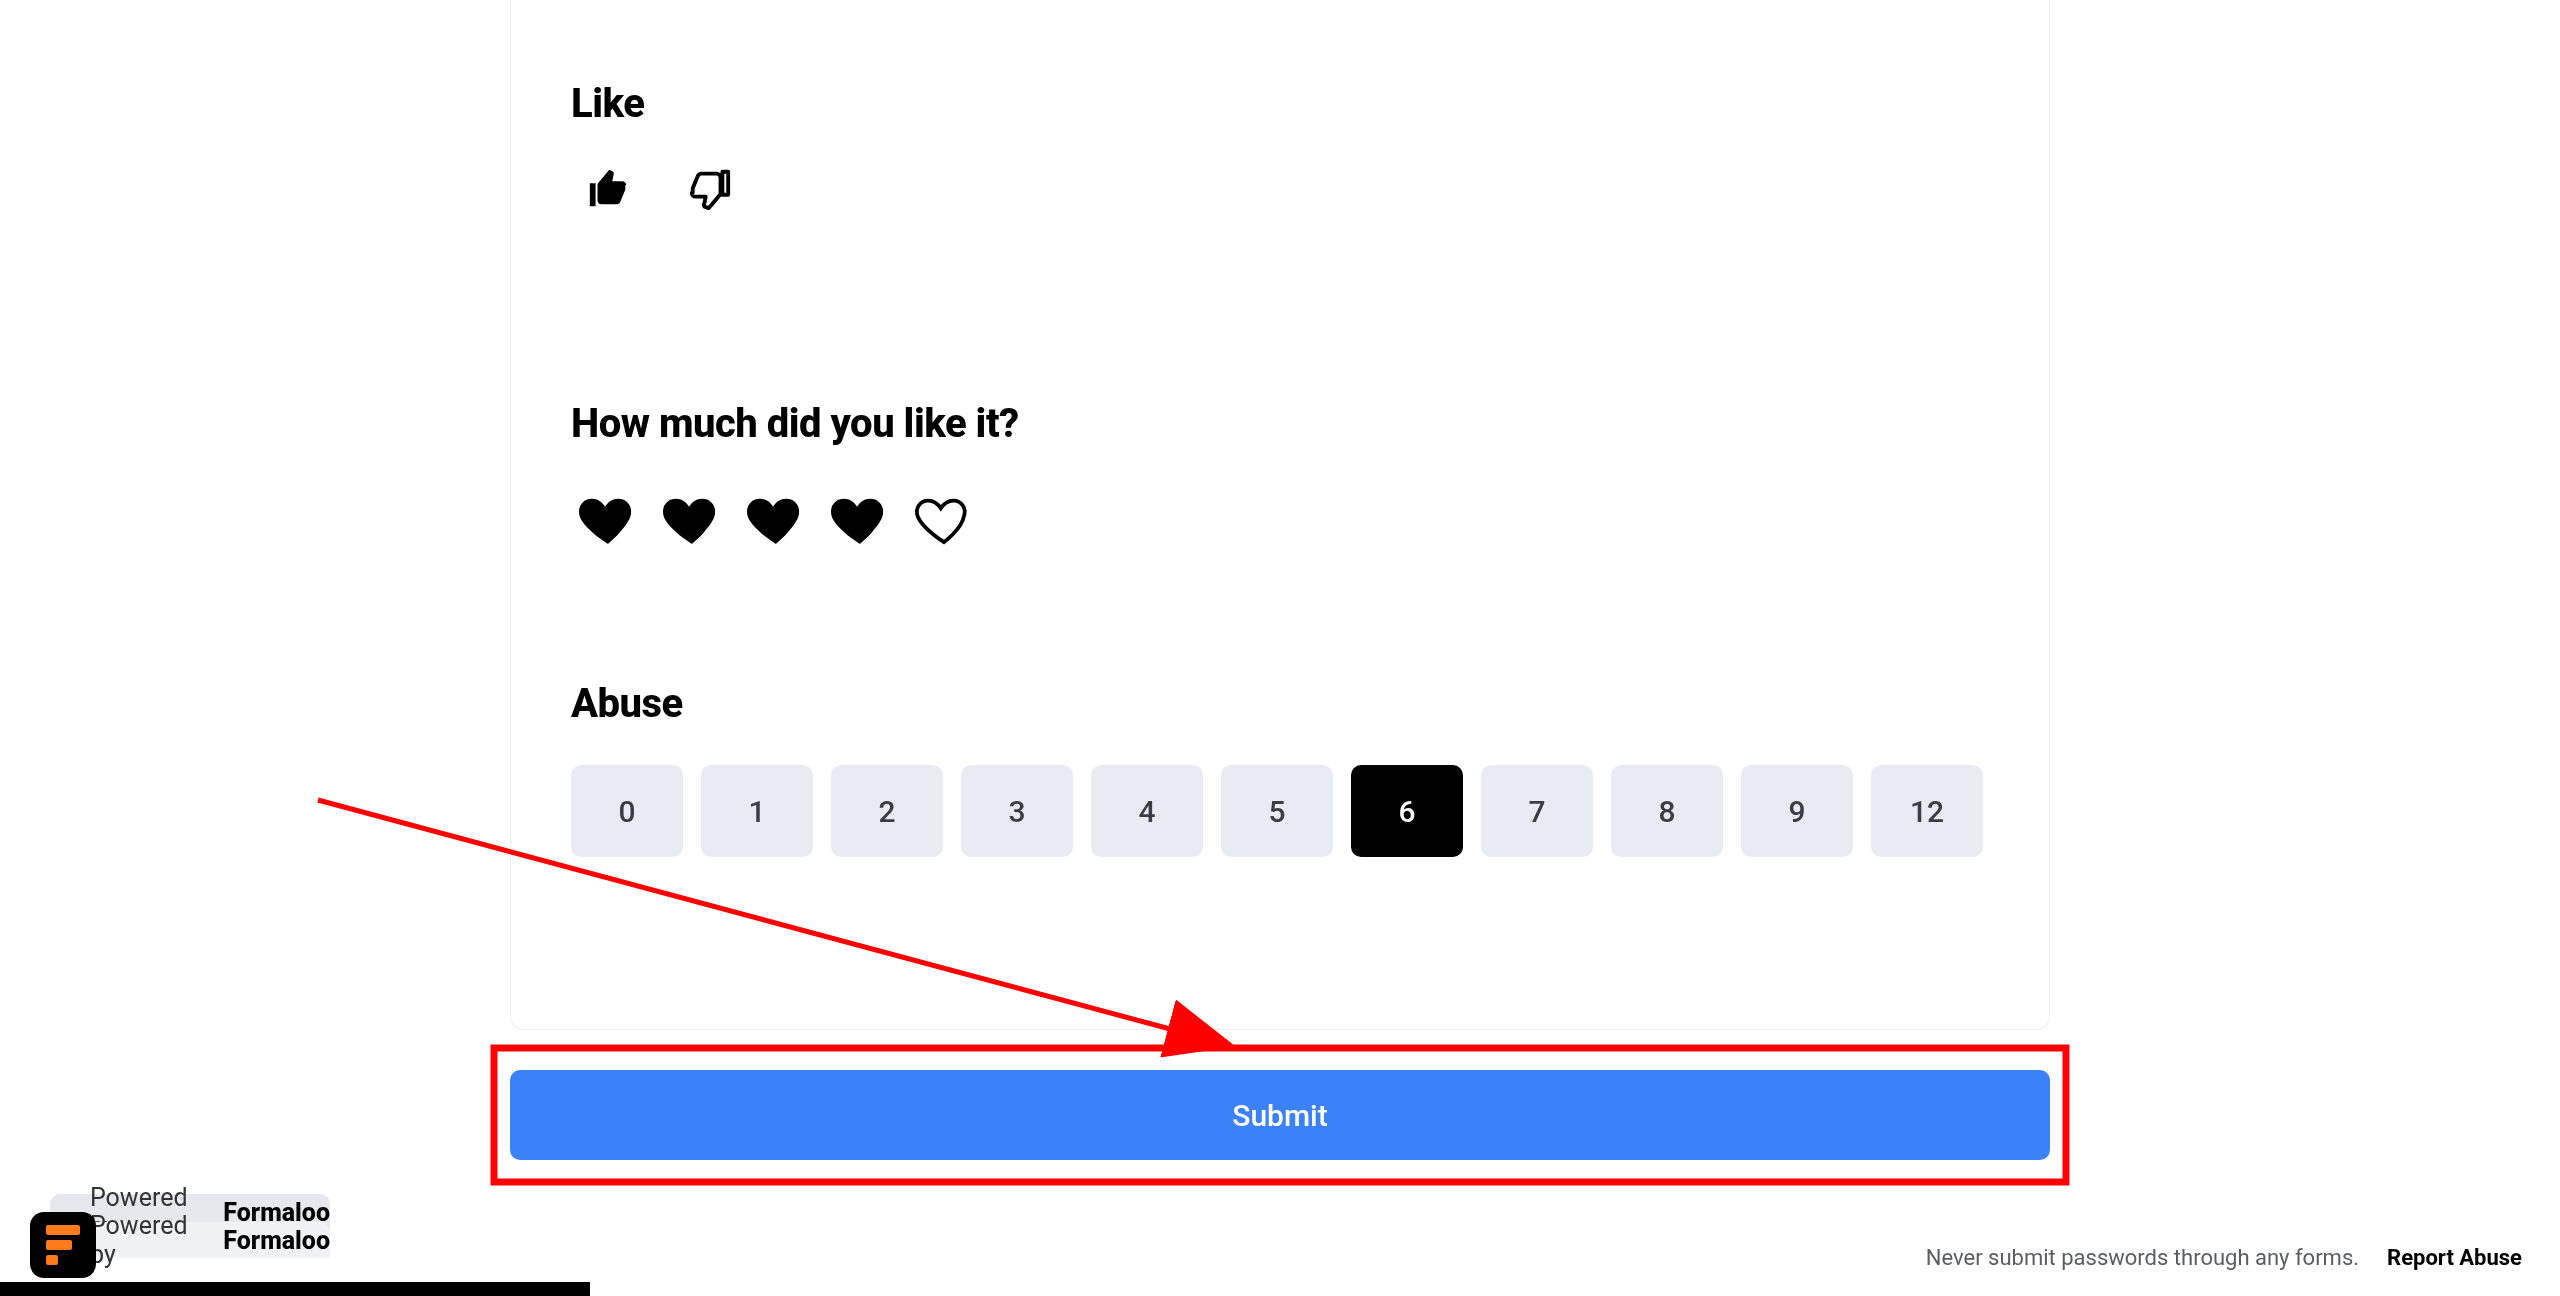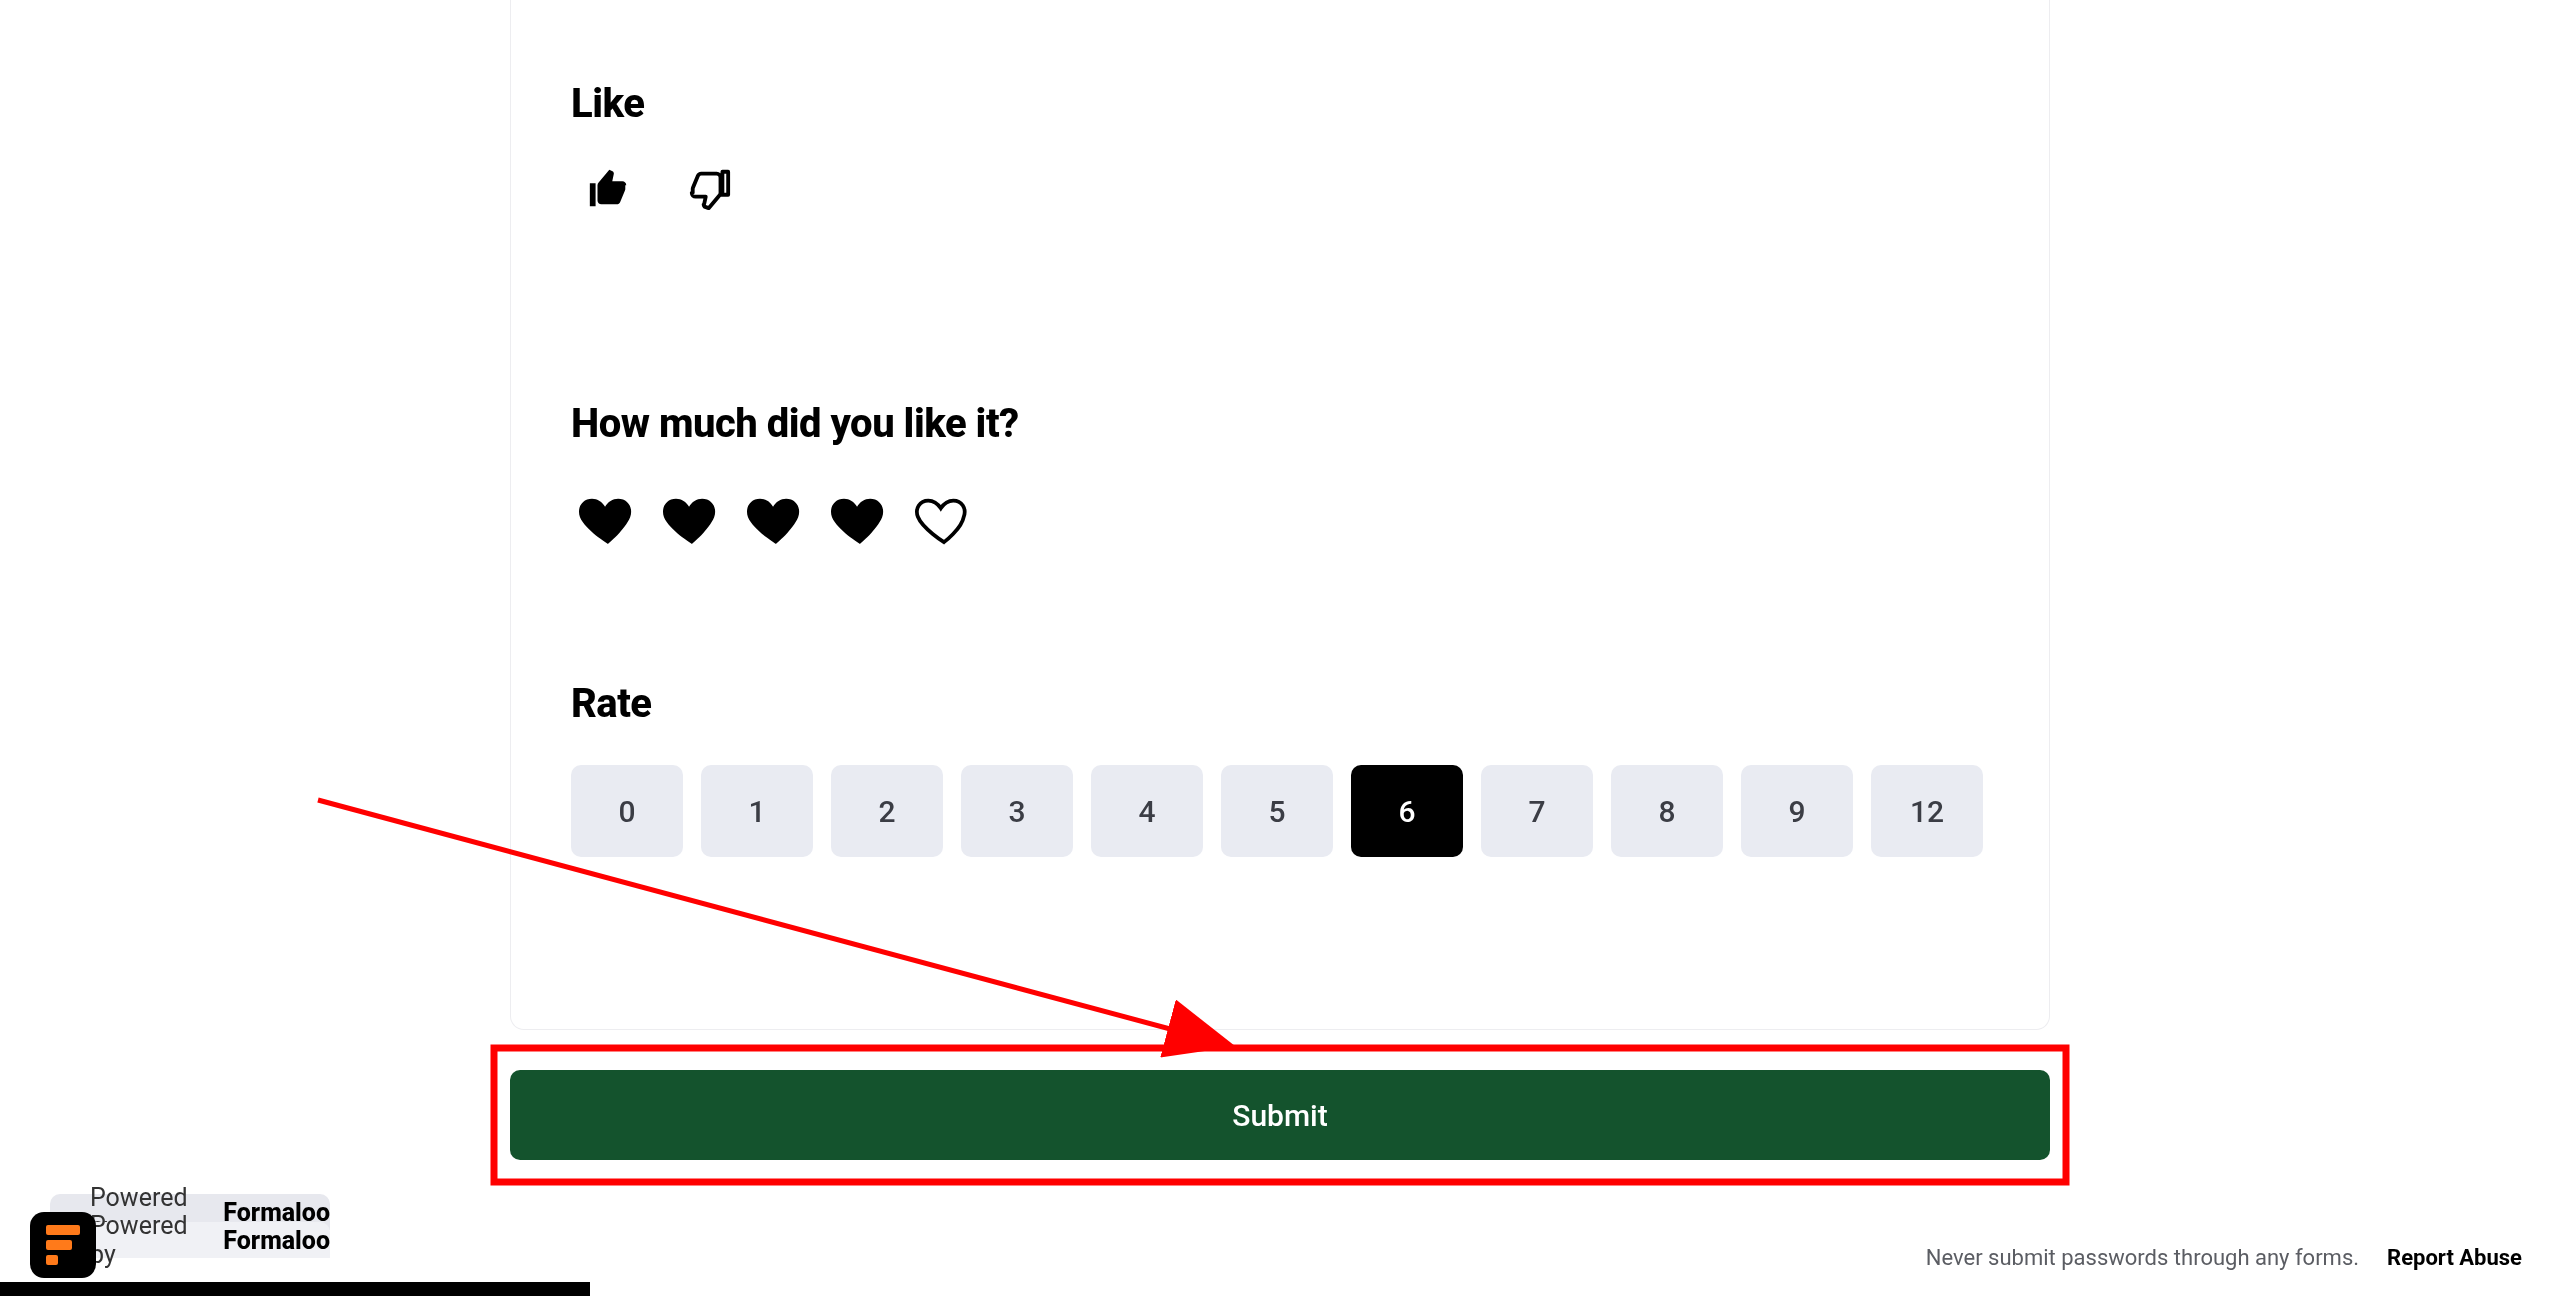--- a/index.html
+++ b/index.html
@@ -78,21 +78,21 @@
   }
   .rate-btn.selected { background: #000; color: #fff; }
 
   
   .submit-btn {
     position: absolute;
     left: 510px;
     width: 1540px;
     top: 1070px;
     height: 90px;
-    background: #14532d;
+    background: #3b82f6;
     color: #fff;
     border-radius: 10px;
     display: flex; align-items: center; justify-content: center;
     font-size: 30px;
     font-weight: 500;
     cursor: pointer;
   }
 
   
   .footer-right {
@@ -206,21 +206,21 @@
           </div>
           <div class="heart-btn">
             <span><svg viewBox="0 0 24 24">
                 <path fill="none" stroke="#000" stroke-width="1.4" d="M12 20.3S4 15.3 2.2 10.8C1 7.6 3 4.7 6.1 4.7c2 0 3.6 1.2 4.7 2.9 1.1-1.7 2.7-2.9 4.7-2.9 3.1 0 5.1 2.9 3.9 6.1C18.6 15.3 12 20.3 12 20.3z"></path>
               </svg></span>
           </div>
         </div>
     </div>
 
     <div class="section sec-rate">
-      <div class="q-title">Rate</div>
+      <div class="q-title">Abuse</div>
       <div class="rate-row" id="rate-row">
           <div class="rate-btn">0</div>
           <div class="rate-btn">1</div>
           <div class="rate-btn">2</div>
           <div class="rate-btn">3</div>
           <div class="rate-btn">4</div>
           <div class="rate-btn">5</div>
           <div class="rate-btn selected">6</div>
           <div class="rate-btn">7</div>
           <div class="rate-btn">8</div>

